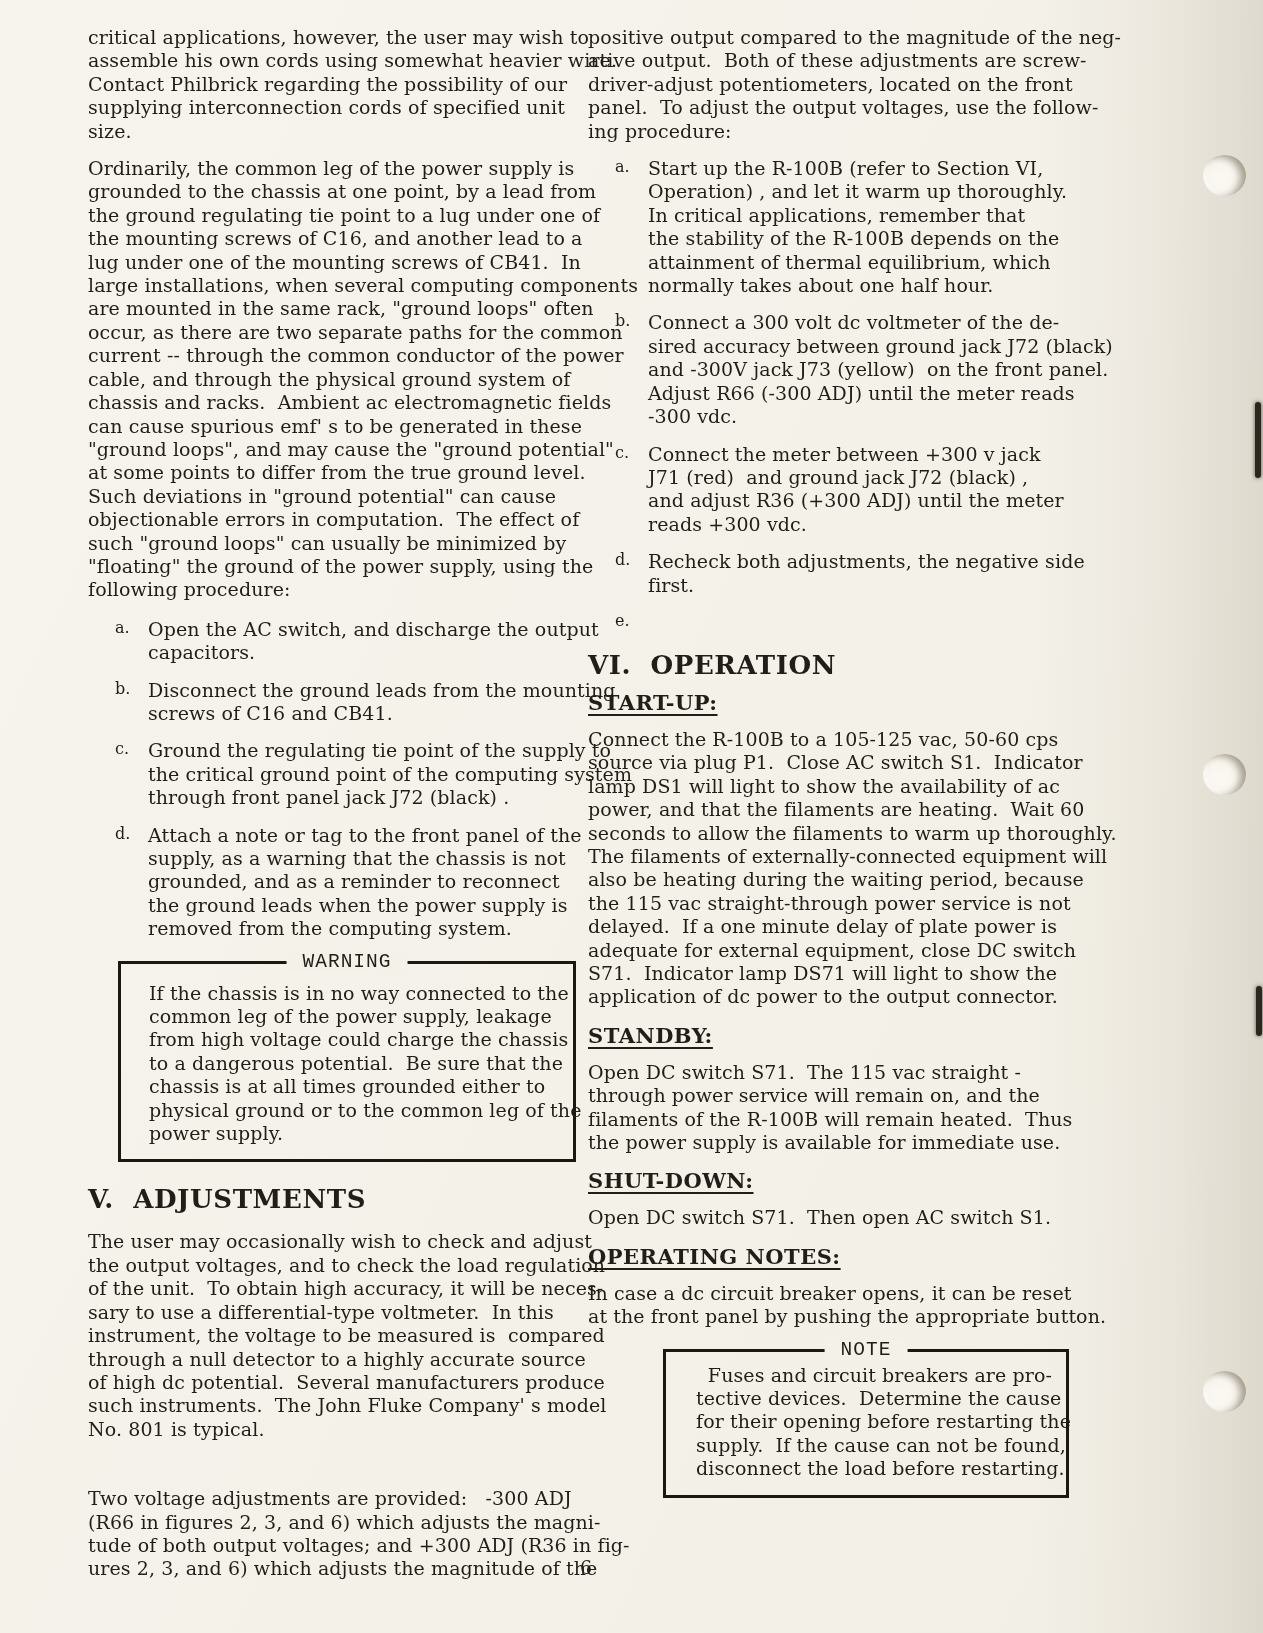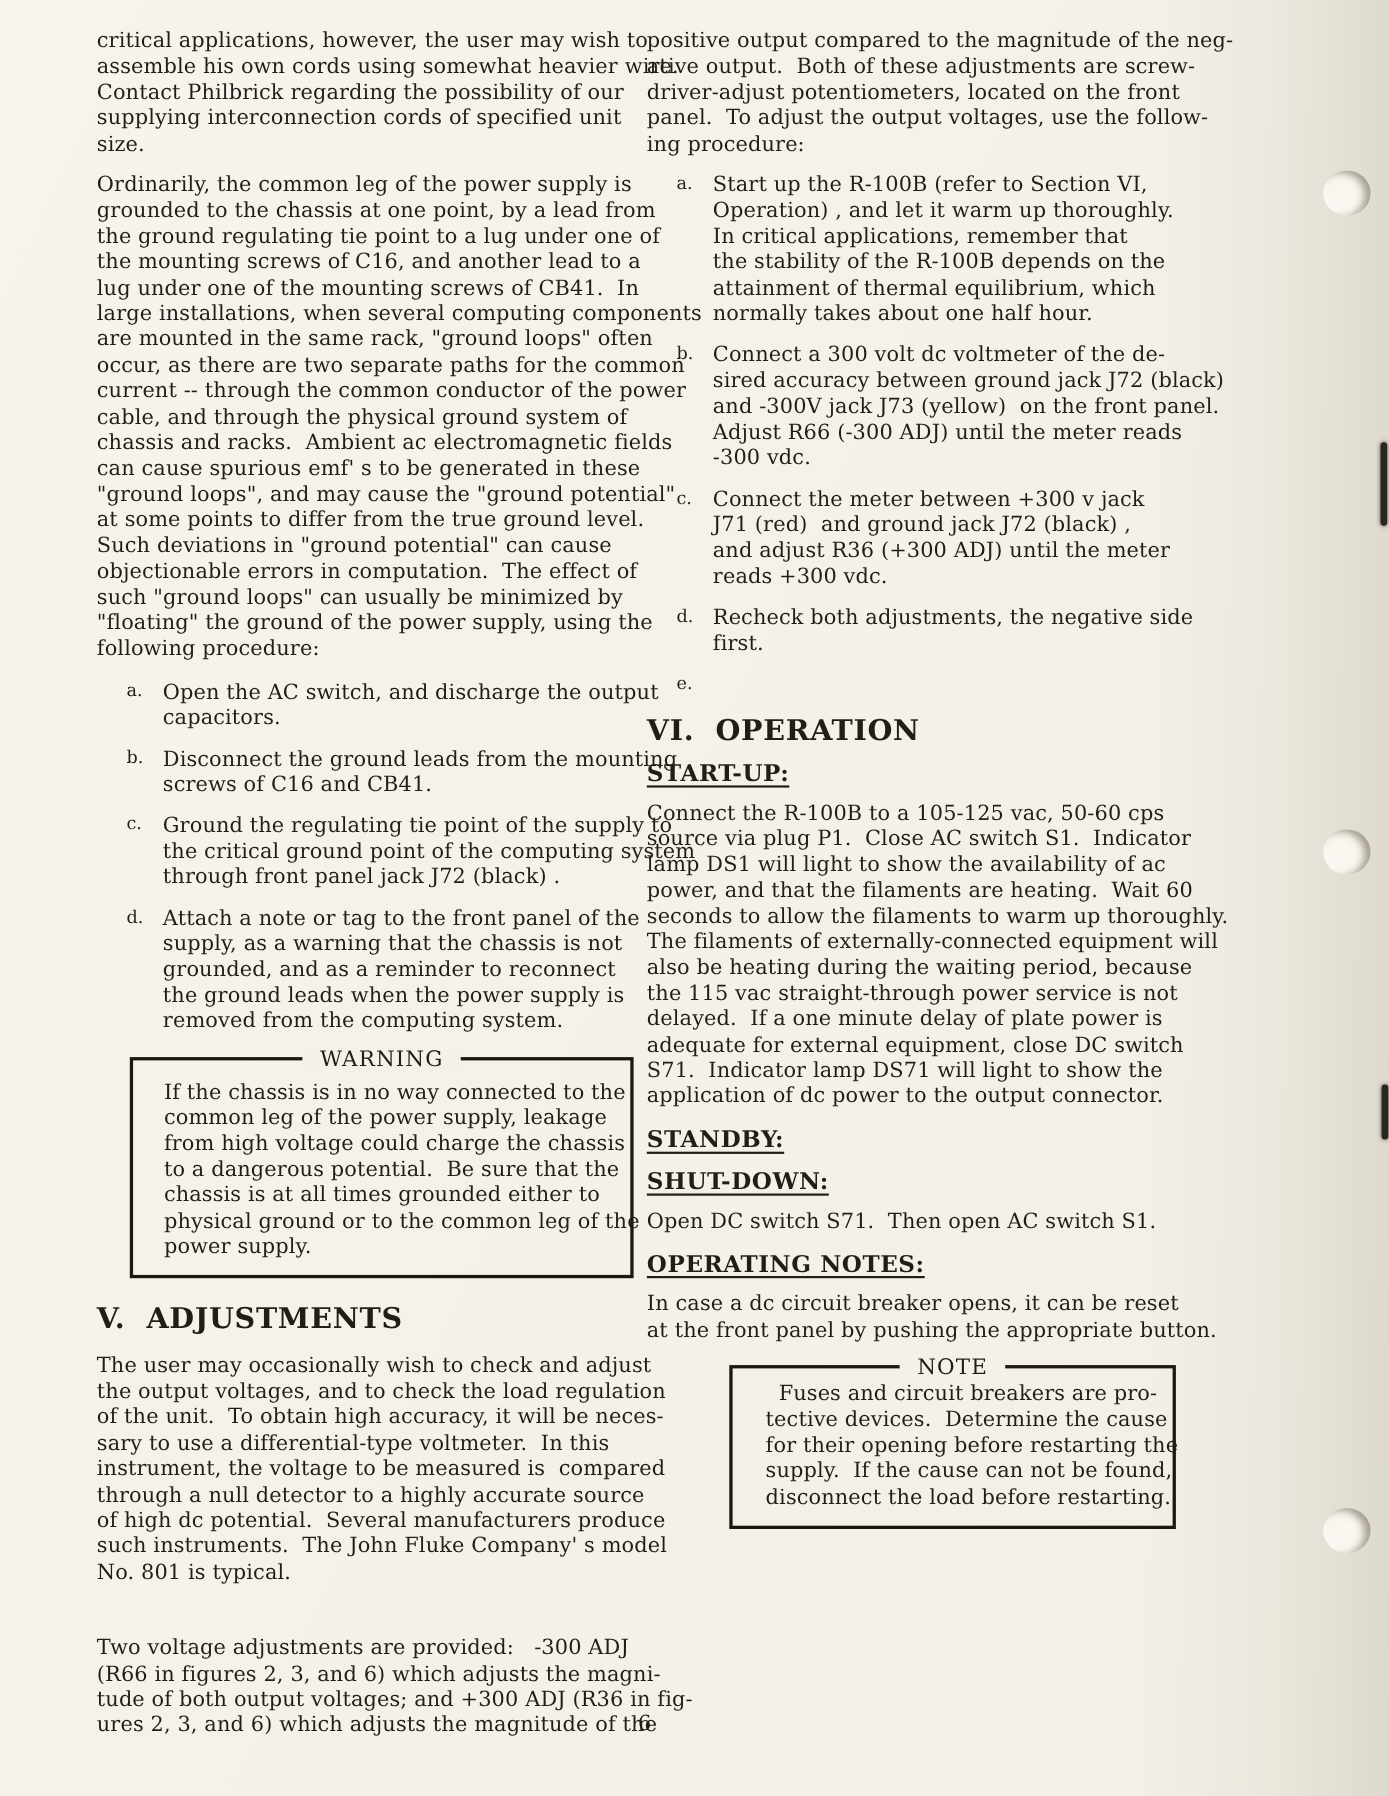--- a/index.html
+++ b/index.html
@@ -59,20 +59,21 @@
   .callout .txt { margin:0; }
   .callout-title {
     position:absolute;
     top:0; left:50%;
     transform:translate(-50%,-57%);
     background:var(--paper, #f4f1e9);
     padding:0 16px;
     font-size:19.5px;
     letter-spacing:1px;
     white-space:pre;
+    font-family:Liberation Mono, monospace;
   }
   .note-box { margin:14px 0 0 75px; width:406px; padding:12px 14px 14px 30px;text-align:right; }
 
   .page-number {
     position:absolute;
     top:1556px; left:0; width:1172px;
     text-align:center;
     font-size:19px;
   }
 
@@ -231,20 +232,24 @@
 seconds to allow the filaments to warm up thoroughly.
 The filaments of externally-connected equipment will
 also be heating during the waiting period, because
 the 115 vac straight-through power service is not
 delayed.  If a one minute delay of plate power is
 adequate for external equipment, close DC switch
 S71.  Indicator lamp DS71 will light to show the
 application of dc power to the output connector.</p>
 
     <h3 class="sub-heading">STANDBY:</h3>
+    <p class="txt">Open DC switch S71.  The 115 vac straight -
+through power service will remain on, and the
+filaments of the R-100B will remain heated.  Thus
+the power supply is available for immediate use.</p>
 
     <h3 class="sub-heading">SHUT-DOWN:</h3>
     <p class="txt">Open DC switch S71.  Then open AC switch S1.</p>
 
     <h3 class="sub-heading">OPERATING NOTES:</h3>
     <p class="txt" style="margin-bottom:20px">In case a dc circuit breaker opens, it can be reset
 at the front panel by pushing the appropriate button.</p>
 
     <div class="callout note-box">
       <span class="callout-title">NOTE</span>

